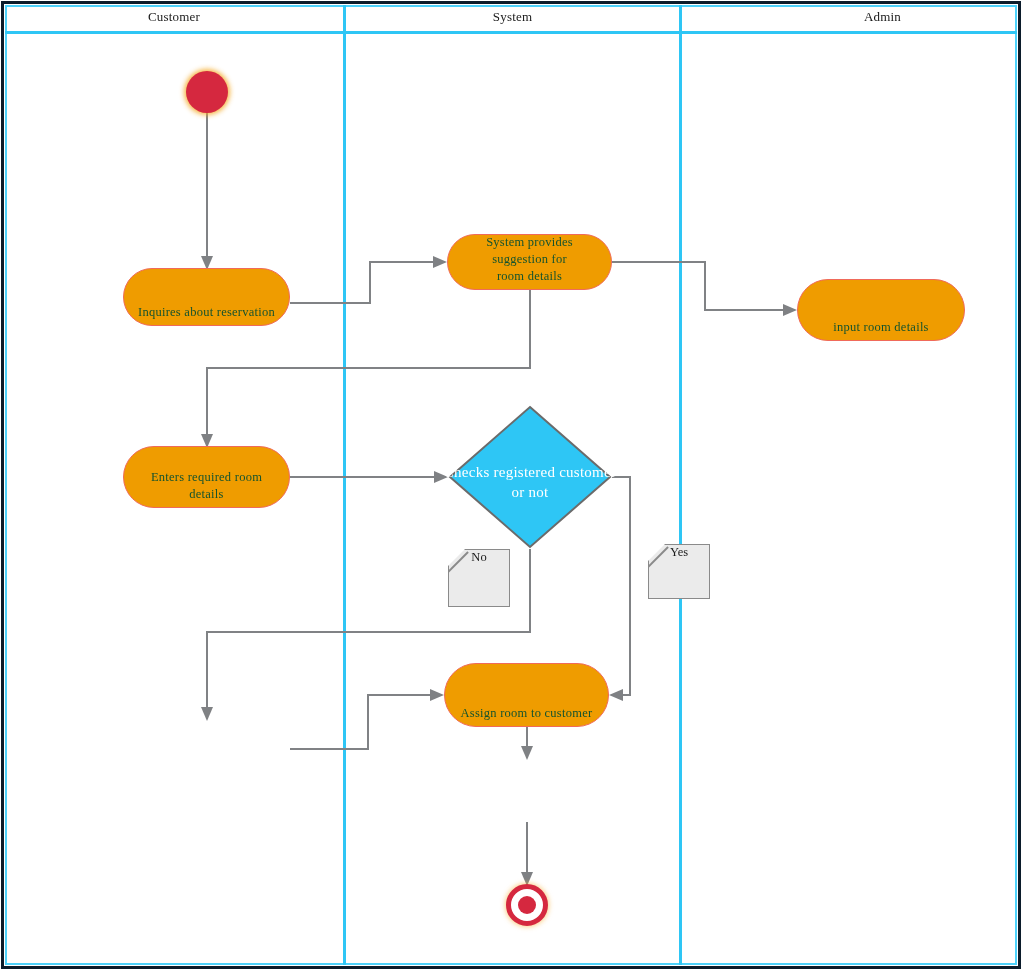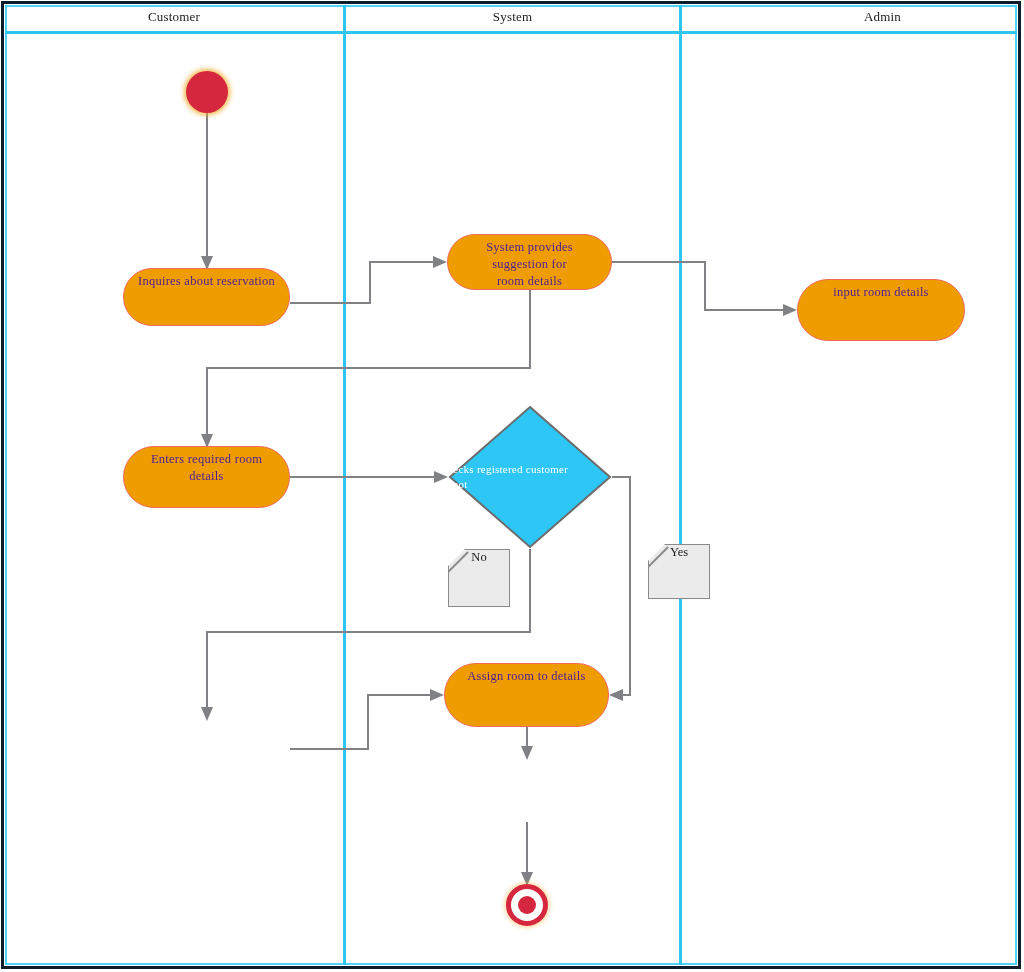--- a/index.html
+++ b/index.html
@@ -55,42 +55,43 @@
     letter-spacing:.2px;
   }
 
   
   .activity{
     position:absolute;
     box-sizing:border-box;
     background:#ef9c00;
     border:1.5px solid #f06a5a;
     border-radius:999px;
-    color:#4c1d95;
+    color:#14532d;
     font-size:12.5px;
     font-family:"Liberation Serif", serif;
     display:flex;
-    align-items:flex-start;
+    align-items:flex-end;
     justify-content:center;
     text-align:center;
     line-height:1.35;
     padding:4px 14px;
     letter-spacing:.25px;
     box-shadow:0 0 0 0 rgba(0,0,0,0);
   }
 
   .decision{
     position:absolute;
     width:0;height:0;
   }
   .decision svg{position:absolute;left:0;top:0;overflow:visible;}
   .decision .dec-label{
     position:absolute;
+    text-align:center;
     color:#ffffff;
-    font-size:11px;
+    font-size:15px;
     font-family:"Liberation Serif", serif;
     line-height:1.35;
     letter-spacing:.25px;
     pointer-events:none;
   }
 
   .note{
     position:absolute;
     box-sizing:border-box;
     background:#ebebeb;
@@ -237,21 +238,21 @@
   </div>
 
   <div class="decision" style="left:448px; top:405px;">
     <svg width="164" height="144" viewBox="0 0 164 144">
       <polygon points="82,2 162,72 82,142 2,72" fill="#2EC6F5" stroke="#6b6b6b" stroke-width="2"></polygon>
     </svg>
     <div class="dec-label" style="left:-8px; top:57px; width:180px;">Checks  registered   customer<br>or  not</div>
   </div>
 
   <div class="activity" style="left:444px; top:663px; width:165px; height:64px;">
-    <span>Assign room  to  details</span>
+    <span>Assign room  to  customer</span>
   </div>
 
 
   <div class="end-node" style="left:506px; top:884px;">
     <div class="ring-gap"></div>
     <div class="core"></div>
   </div>
 
   <div class="activity" style="left:797px; top:279px; width:168px; height:62px;">
     <span>input  room  details</span>

